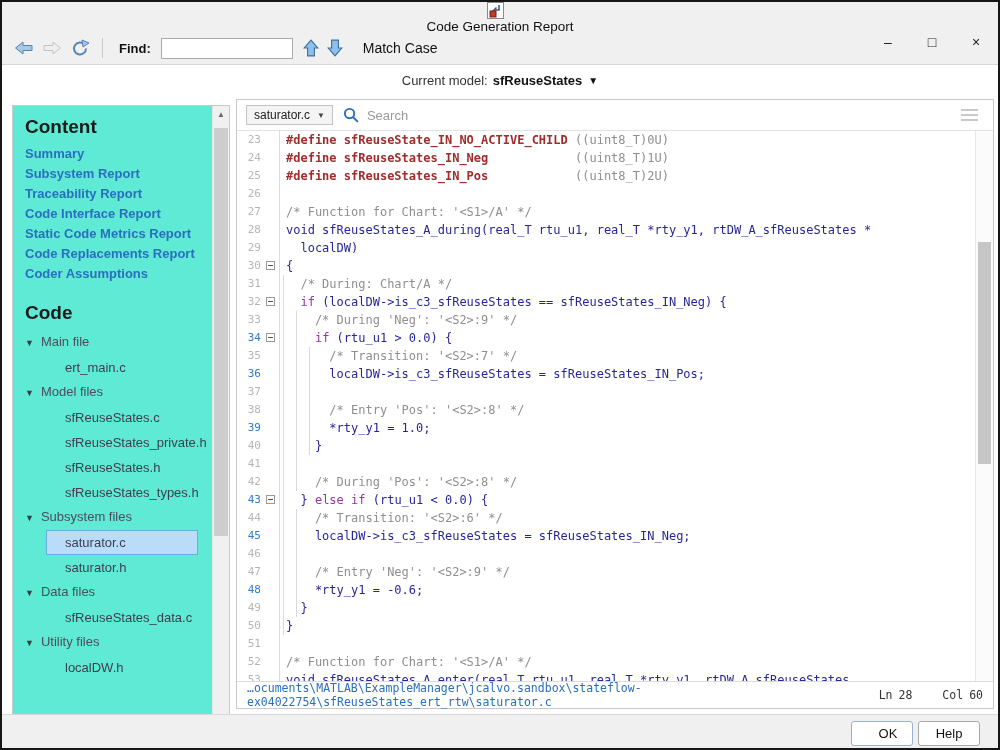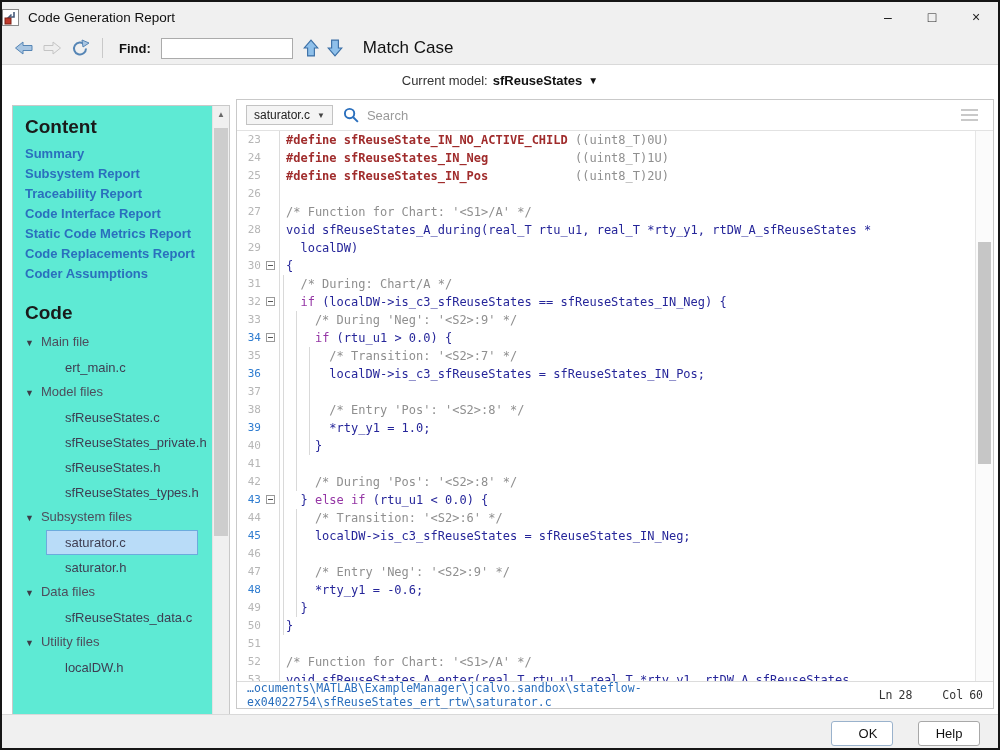--- a/index.html
+++ b/index.html
@@ -1,33 +1,33 @@
 <!DOCTYPE html>
 <html style="--link: #2a6fbd; --sel-bg: #b9dcf8; --sel-border: #6cabdd; --cm: #8f8f8f; --pp: #a02c2c; --kw: #9536a5; --code: #26269a; --val: #8f8f8f; --lnum: #b6b6b6; --lnum-traced: #2e7cd0;"><head>
 <meta charset="utf-8">
 <style>
   * { box-sizing: border-box; margin: 0; padding: 0; }
   html,body { width:1000px; height:750px; }
   body { font-family:"Liberation Sans",sans-serif; background:#fff; }
   .window { position:relative; width:1000px; height:750px; border:2px solid #161616; background:#fff; overflow:hidden; }
 
   
-  .titlebar { height:30px; background:#f0f0f0; display:flex; align-items:center; padding-left:0; }
+  .titlebar { height:30px; background:#f0f0f0; display:flex; align-items:center; padding-left:0;flex-direction:column; }
   .app-icon { width:17px; height:17px; margin-right:9px; flex:0 0 auto; }
   .title-text { font-size:13.5px; color:#111; }
   .win-controls { margin-left:auto; display:flex; height:30px; }
   .win-btn { width:44px; display:flex; align-items:center; justify-content:center; font-size:14px; color:#222; }
 
   
   .toolbar { height:33px; background:#f0f0f0; border-bottom:1px solid #d9d9d9; display:flex; align-items:center; padding:0 12px; }
   .tb-icon { display:flex; align-items:center; justify-content:center; margin-right:8px; }
   .tb-sep { width:1px; height:20px; background:#c9c9c9; margin:0 10px 0 4px; }
   .find-label { font-size:13px; font-weight:600; color:#111; margin:0 10px 0 6px; }
   .find-input { width:132px; height:21px; border:1px solid #ababab; background:#fff; font-size:12px; padding:0 4px; margin-right:10px; }
-  .match-case { font-size:17px; color:#111; margin-left:12px; }
+  .match-case { font-size:14px; color:#111; margin-left:12px; }
 
   
   .model-bar { height:30px; background:#fff; display:flex; align-items:center; justify-content:center; font-size:13px; color:#333; }
   .model-bar b { color:#111; margin-left:5px; }
   .model-caret { font-size:10px; color:#111; margin-left:6px; }
 
   
   .sidebar { position:absolute; left:10px; top:103px; width:218px; height:710px; border:1px solid #c9c9c9; background:#5eead4; overflow:hidden; }
   .sidebar-inner { position:absolute; left:0; top:0; right:17px; bottom:0; padding:10px 0 0 12px; }
   .side-heading { font-size:19px; font-weight:bold; color:#1a1a1a; margin-bottom:6px; }
@@ -69,21 +69,21 @@
   .code-thumb { position:absolute; left:2px; right:2px; top:111px; height:222px; background:#c6c6c6; }
 
   .status-row { position:absolute; left:0; right:0; bottom:0; height:27px; border-top:1px solid #dcdcdc; background:#fff; display:flex; align-items:center; padding:0 10px; font-family:"DejaVu Sans Mono",monospace; font-size:11.5px; }
   .status-path { color:var(--link); }
   .status-right { margin-left:auto; color:#333; display:flex; gap:6px; }
   .status-right .gap { width:18px; }
 
   
   .footer { position:absolute; left:0; right:0; top:712px; bottom:0; background:#f0f0f0; border-top:1px solid #d9d9d9; }
   .btn { position:absolute; top:6px; width:62px; height:25px; background:#fff; border:1px solid #a8a8a8; border-radius:3px; font-size:13px; color:#111; text-align:center; line-height:23px; }
-  .btn-ok { right:105px; border-color:#9ab2cc;padding-left:12px; }
+  .btn-ok { right:85px; border-color:#9ab2cc;padding-left:12px; }
   .btn-help { right:18px; }
 </style>
 </head>
 <body>
 
 <div class="window">
 
   <div class="titlebar">
     <svg class="app-icon" viewBox="0 0 17 17">
       <rect x="0.5" y="0.5" width="16" height="16" fill="#ffffff" stroke="#8a8a8a"></rect>

